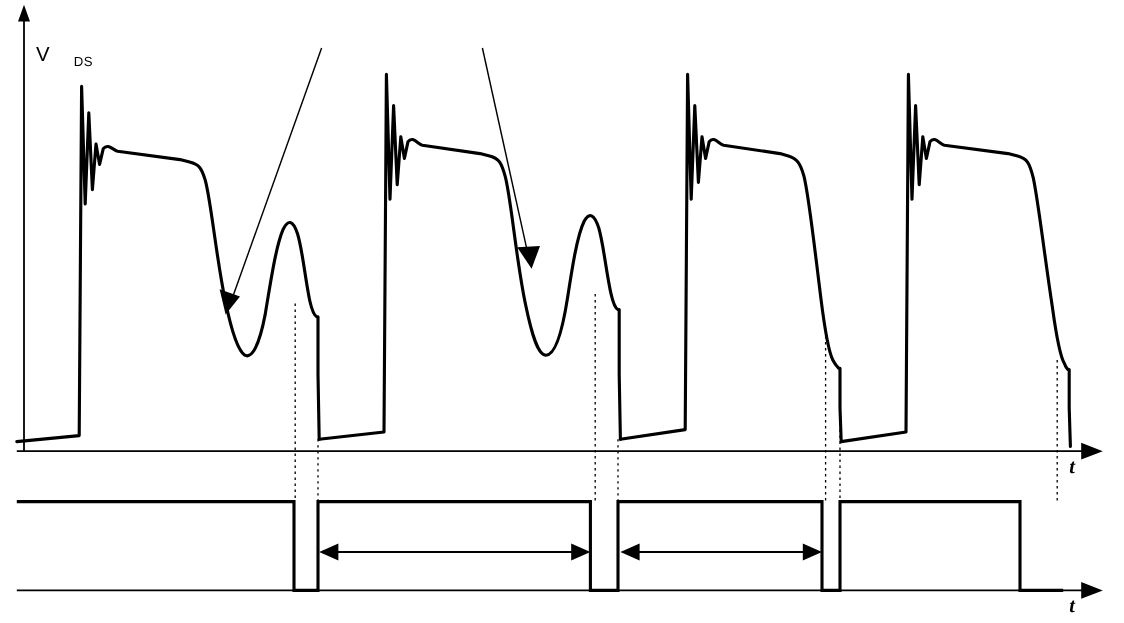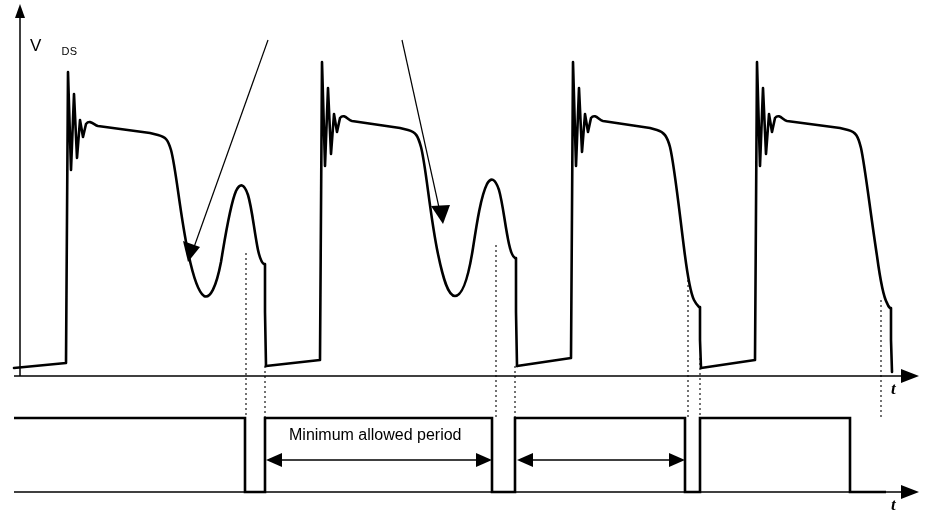--- a/index.html
+++ b/index.html
@@ -258,19 +258,18 @@
       <path class="dim-line" d="M527,460 L675,460"></path>
       <polygon class="dim-head" points="517,460 533,453 533,467"></polygon>
       <polygon class="dim-head" points="685,460 669,453 669,467"></polygon>
     </g>
 
   </svg>
 
   <div class="lbl lbl-vds" style="left:30px; top:36px;"><span>V</span><sub>DS</sub></div>
 
 
-  <div class="lbl lbl-minperiod" style="left:289px; top:426px;">Minimum allowed period</div>
 
   <div class="lbl lbl-t" style="left:891px; top:379px;">t</div>
 
   <div class="lbl lbl-t" style="left:891px; top:495px;">t</div>
 
 </div>
 
 </body></html>

